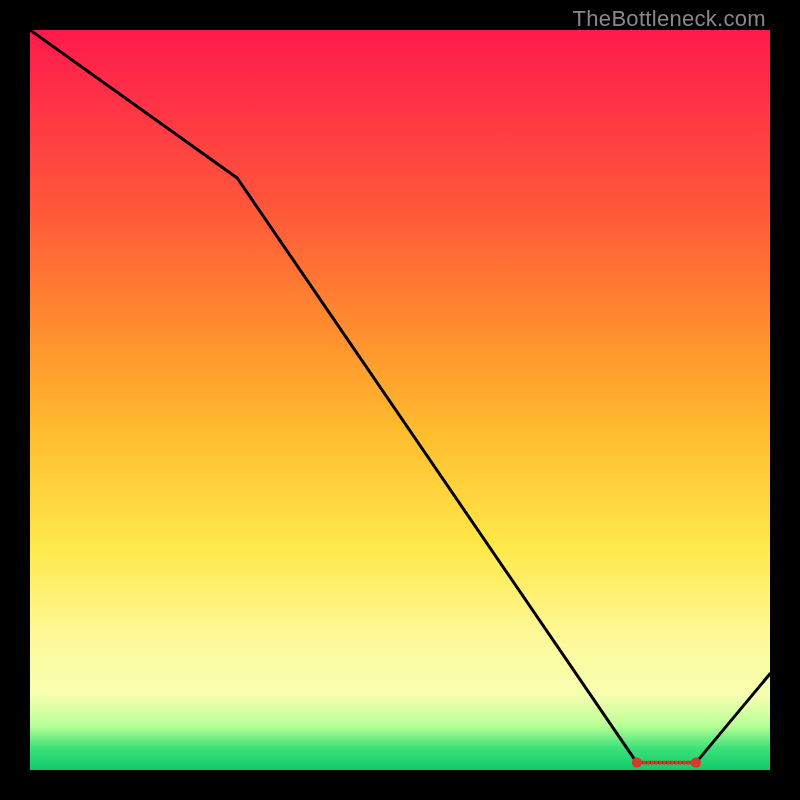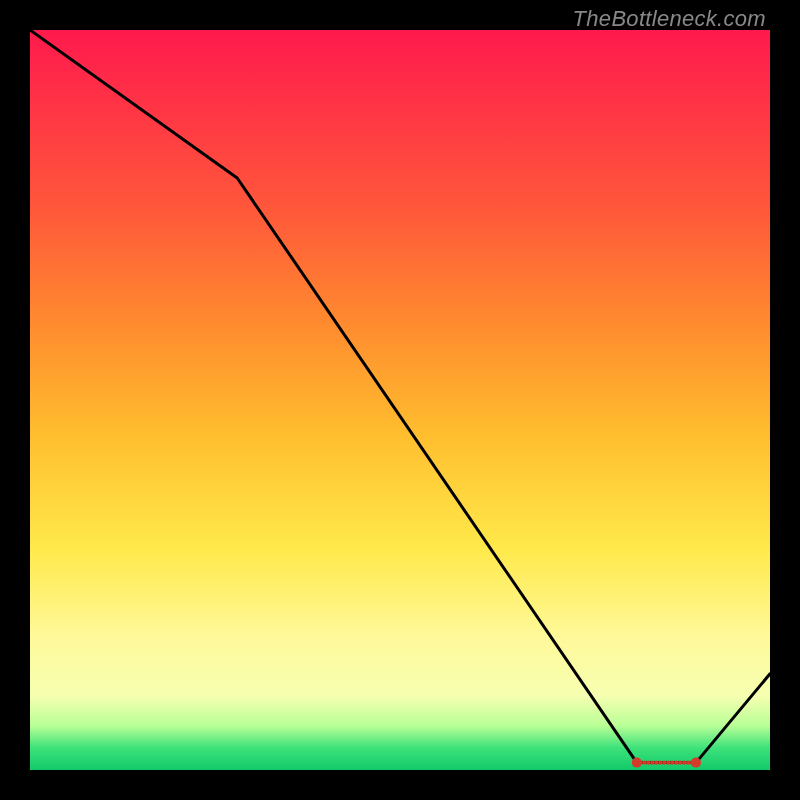--- a/index.html
+++ b/index.html
@@ -9,21 +9,20 @@
     height: 800px;
     background: #000;
     font-family: Arial, Helvetica, sans-serif;
     overflow: hidden;
   }
   .frame {
     position: relative;
     width: 796px;
     height: 800px;
     background: #000;
-    font-style: italic;
   }
   .plot-area {
     position: absolute;
     left: 30px;
     top: 30px;
     width: 740px;
     height: 740px;
     
     background: linear-gradient(
       to bottom,

